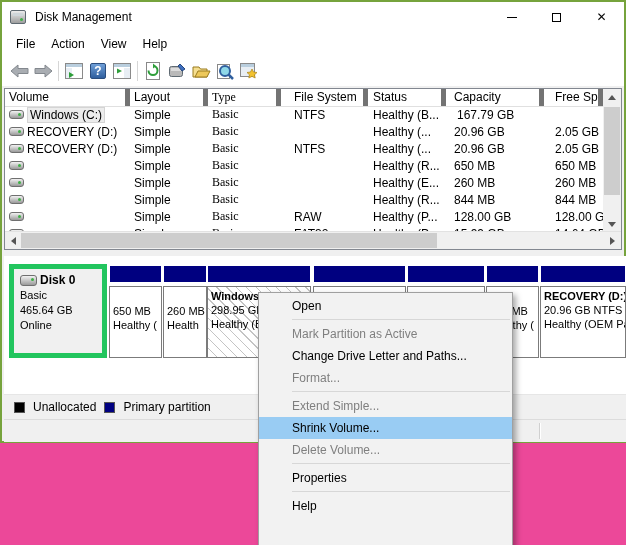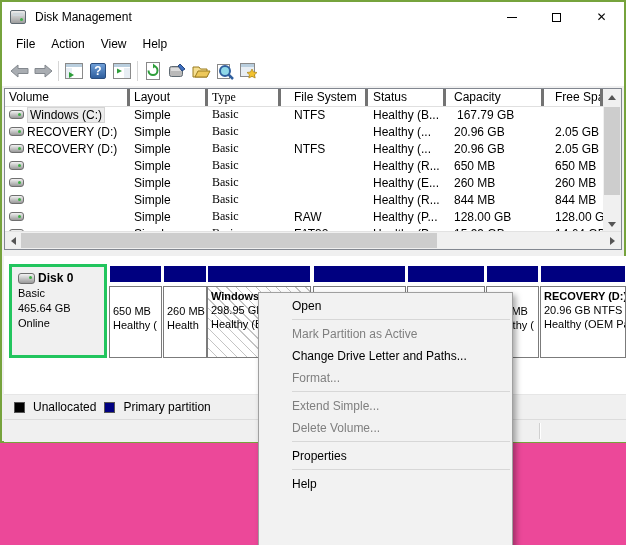--- a/index.html
+++ b/index.html
@@ -29,21 +29,21 @@
   
   .toolbar{position:absolute;left:0;top:54px;right:0;height:30px;background:#fff;display:flex;align-items:center;padding-left:5px;border-bottom:1px solid #f0f0f0;}
   .tb-btn{width:24px;height:24px;display:flex;align-items:center;justify-content:center;}
   .tb-sep{width:1px;height:20px;background:#d6d6d6;margin:0 3px;}
   .helpbox{width:16px;height:16px;background:linear-gradient(#6f9fd8,#2f5f9e);border:1px solid #2a4d7e;color:#fff;
            font-weight:bold;font-size:12px;display:flex;align-items:center;justify-content:center;border-radius:2px;box-sizing:border-box;}
 
   
   #tablepane{position:absolute;left:2px;top:86px;width:618px;height:162px;background:#fff;border:1px solid #828790;box-sizing:border-box;}
   .thead{position:absolute;left:0;top:0;right:18px;height:17px;display:flex;background:#fff;border-bottom:1px solid #e0e0e0;}
-  .th{box-sizing:border-box;border-right:3px solid #737373;padding:1px 0 0 4px;white-space:nowrap;overflow:hidden;}
+  .th{box-sizing:border-box;border-right:5px solid #737373;padding:1px 0 0 4px;white-space:nowrap;overflow:hidden;}
   .rows{position:absolute;left:0;top:17px;right:18px;bottom:17px;overflow:hidden;}
   .tr{display:flex;height:17px;align-items:center;}
   .td{box-sizing:border-box;padding-left:4px;white-space:nowrap;overflow:hidden;}
   .c0{width:125px;}.c1{width:78px;}.c2{width:73px;font-family:Liberation Serif, serif;}.c3{width:78px;margin-left:9px;}.c4{width:78px;padding-left:5px;}
   .c5{width:98px;padding-left:8px;}.c6{flex:1;padding-left:11px;}
   .vol-cell{display:flex;align-items:center;gap:3px;}
   .drive-ico{width:15px;height:9px;flex:0 0 15px;position:relative;background:linear-gradient(#f2f2f2,#9a9a9a);
              border:1px solid #6f6f6f;border-radius:3px;box-sizing:border-box;}
   .drive-ico::after{content:"";position:absolute;right:2px;top:2px;width:3px;height:3px;background:#3faf46;border-radius:50%;}
   .sel-label{background:#ececec;border:1px solid #d4d4d4;padding:0 2px;}
@@ -55,21 +55,21 @@
   .hscroll{position:absolute;left:0;right:0;bottom:0;height:17px;background:#f0f0f0;border-top:1px solid #e2e2e2;}
   .hscroll .arr{position:absolute;top:0;width:16px;height:17px;display:flex;align-items:center;justify-content:center;}
   .hscroll .thumb{position:absolute;left:16px;top:1px;width:416px;height:15px;background:#cdcdcd;}
   .tri-up{width:0;height:0;border-left:4px solid transparent;border-right:4px solid transparent;border-bottom:5px solid #555;}
   .tri-down{width:0;height:0;border-left:4px solid transparent;border-right:4px solid transparent;border-top:5px solid #555;}
   .tri-left{width:0;height:0;border-top:4px solid transparent;border-bottom:4px solid transparent;border-right:5px solid #555;}
   .tri-right{width:0;height:0;border-top:4px solid transparent;border-bottom:4px solid transparent;border-left:5px solid #555;}
 
   
   #diskpane{position:absolute;left:2px;top:254px;width:622px;height:138px;background:#fff;}
-  .diskbox{position:absolute;left:5px;top:8px;width:98px;height:94px;background:#f0f0f0;border:3px solid #22c55e;
+  .diskbox{position:absolute;left:5px;top:8px;width:98px;height:94px;background:#f0f0f0;border:5px solid #22c55e;
            box-sizing:border-box;padding:4px 0 0 6px;line-height:15px;font-size:11px;}
   .diskbox .dname{font-weight:bold;font-size:12px;display:flex;align-items:center;gap:3px;}
   .disk-ico{width:17px;height:11px;position:relative;background:linear-gradient(#f2f2f2,#9a9a9a);
             border:1px solid #6f6f6f;border-radius:3px;box-sizing:border-box;display:inline-block;}
   .disk-ico::after{content:"";position:absolute;right:2px;top:2px;width:3px;height:3px;background:#3faf46;border-radius:50%;}
 
   .part{position:absolute;top:8px;height:94px;}
   .part .bar{position:absolute;left:1px;right:1px;top:2px;height:16px;background:#000080;}
   .part .lab{position:absolute;left:0;right:0;top:22px;bottom:0;background:#fff;border:1px solid #7b7b7b;
              box-sizing:border-box;padding:2px 0 0 3px;font-size:11px;line-height:14px;white-space:nowrap;overflow:hidden;}
@@ -393,19 +393,20 @@
   </div>
 
   <div id="ctxmenu">
     <div class="menu-item">Open</div>
     <div class="menu-sep"></div>
     <div class="menu-item disabled">Mark Partition as Active</div>
     <div class="menu-item">Change Drive Letter and Paths...</div>
     <div class="menu-item disabled">Format...</div>
     <div class="menu-sep"></div>
     <div class="menu-item disabled">Extend Simple...</div>
+    <div class="menu-item highlight">Shrink Volume...</div>
     <div class="menu-item disabled">Delete Volume...</div>
     <div class="menu-sep"></div>
     <div class="menu-item">Properties</div>
     <div class="menu-sep"></div>
     <div class="menu-item">Help</div>
   </div>
 </div>
 
 </body></html>

